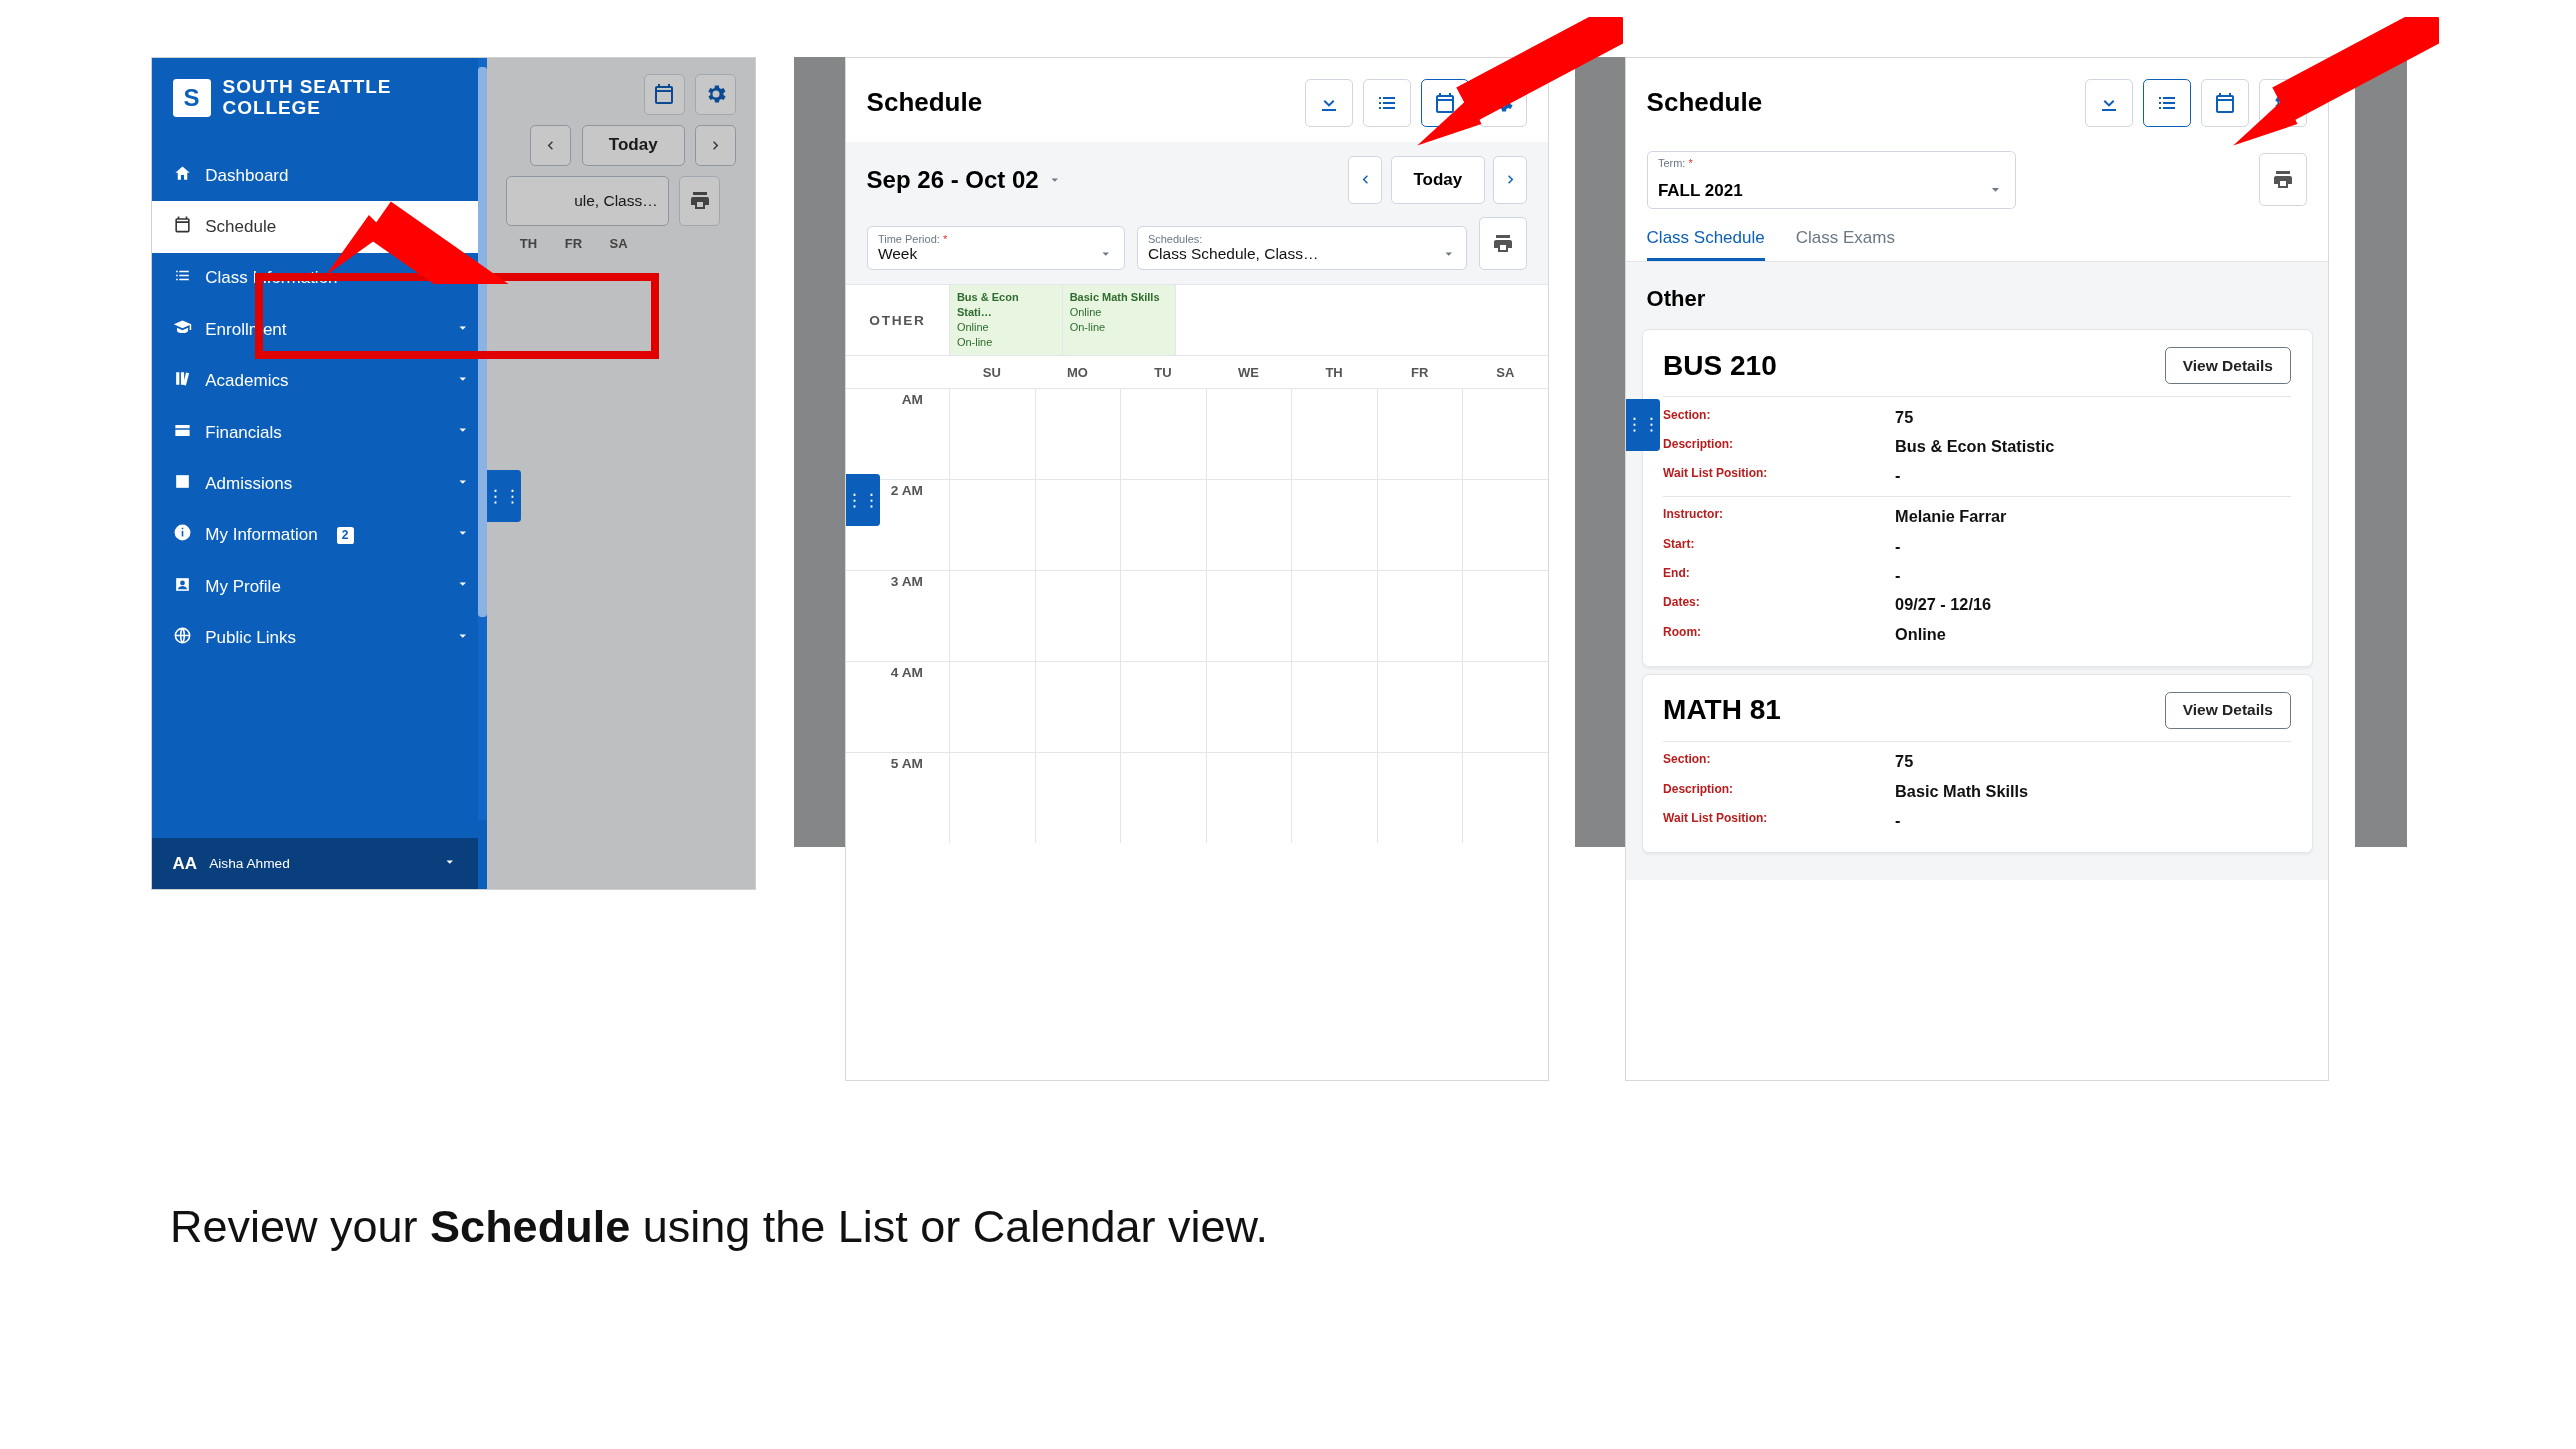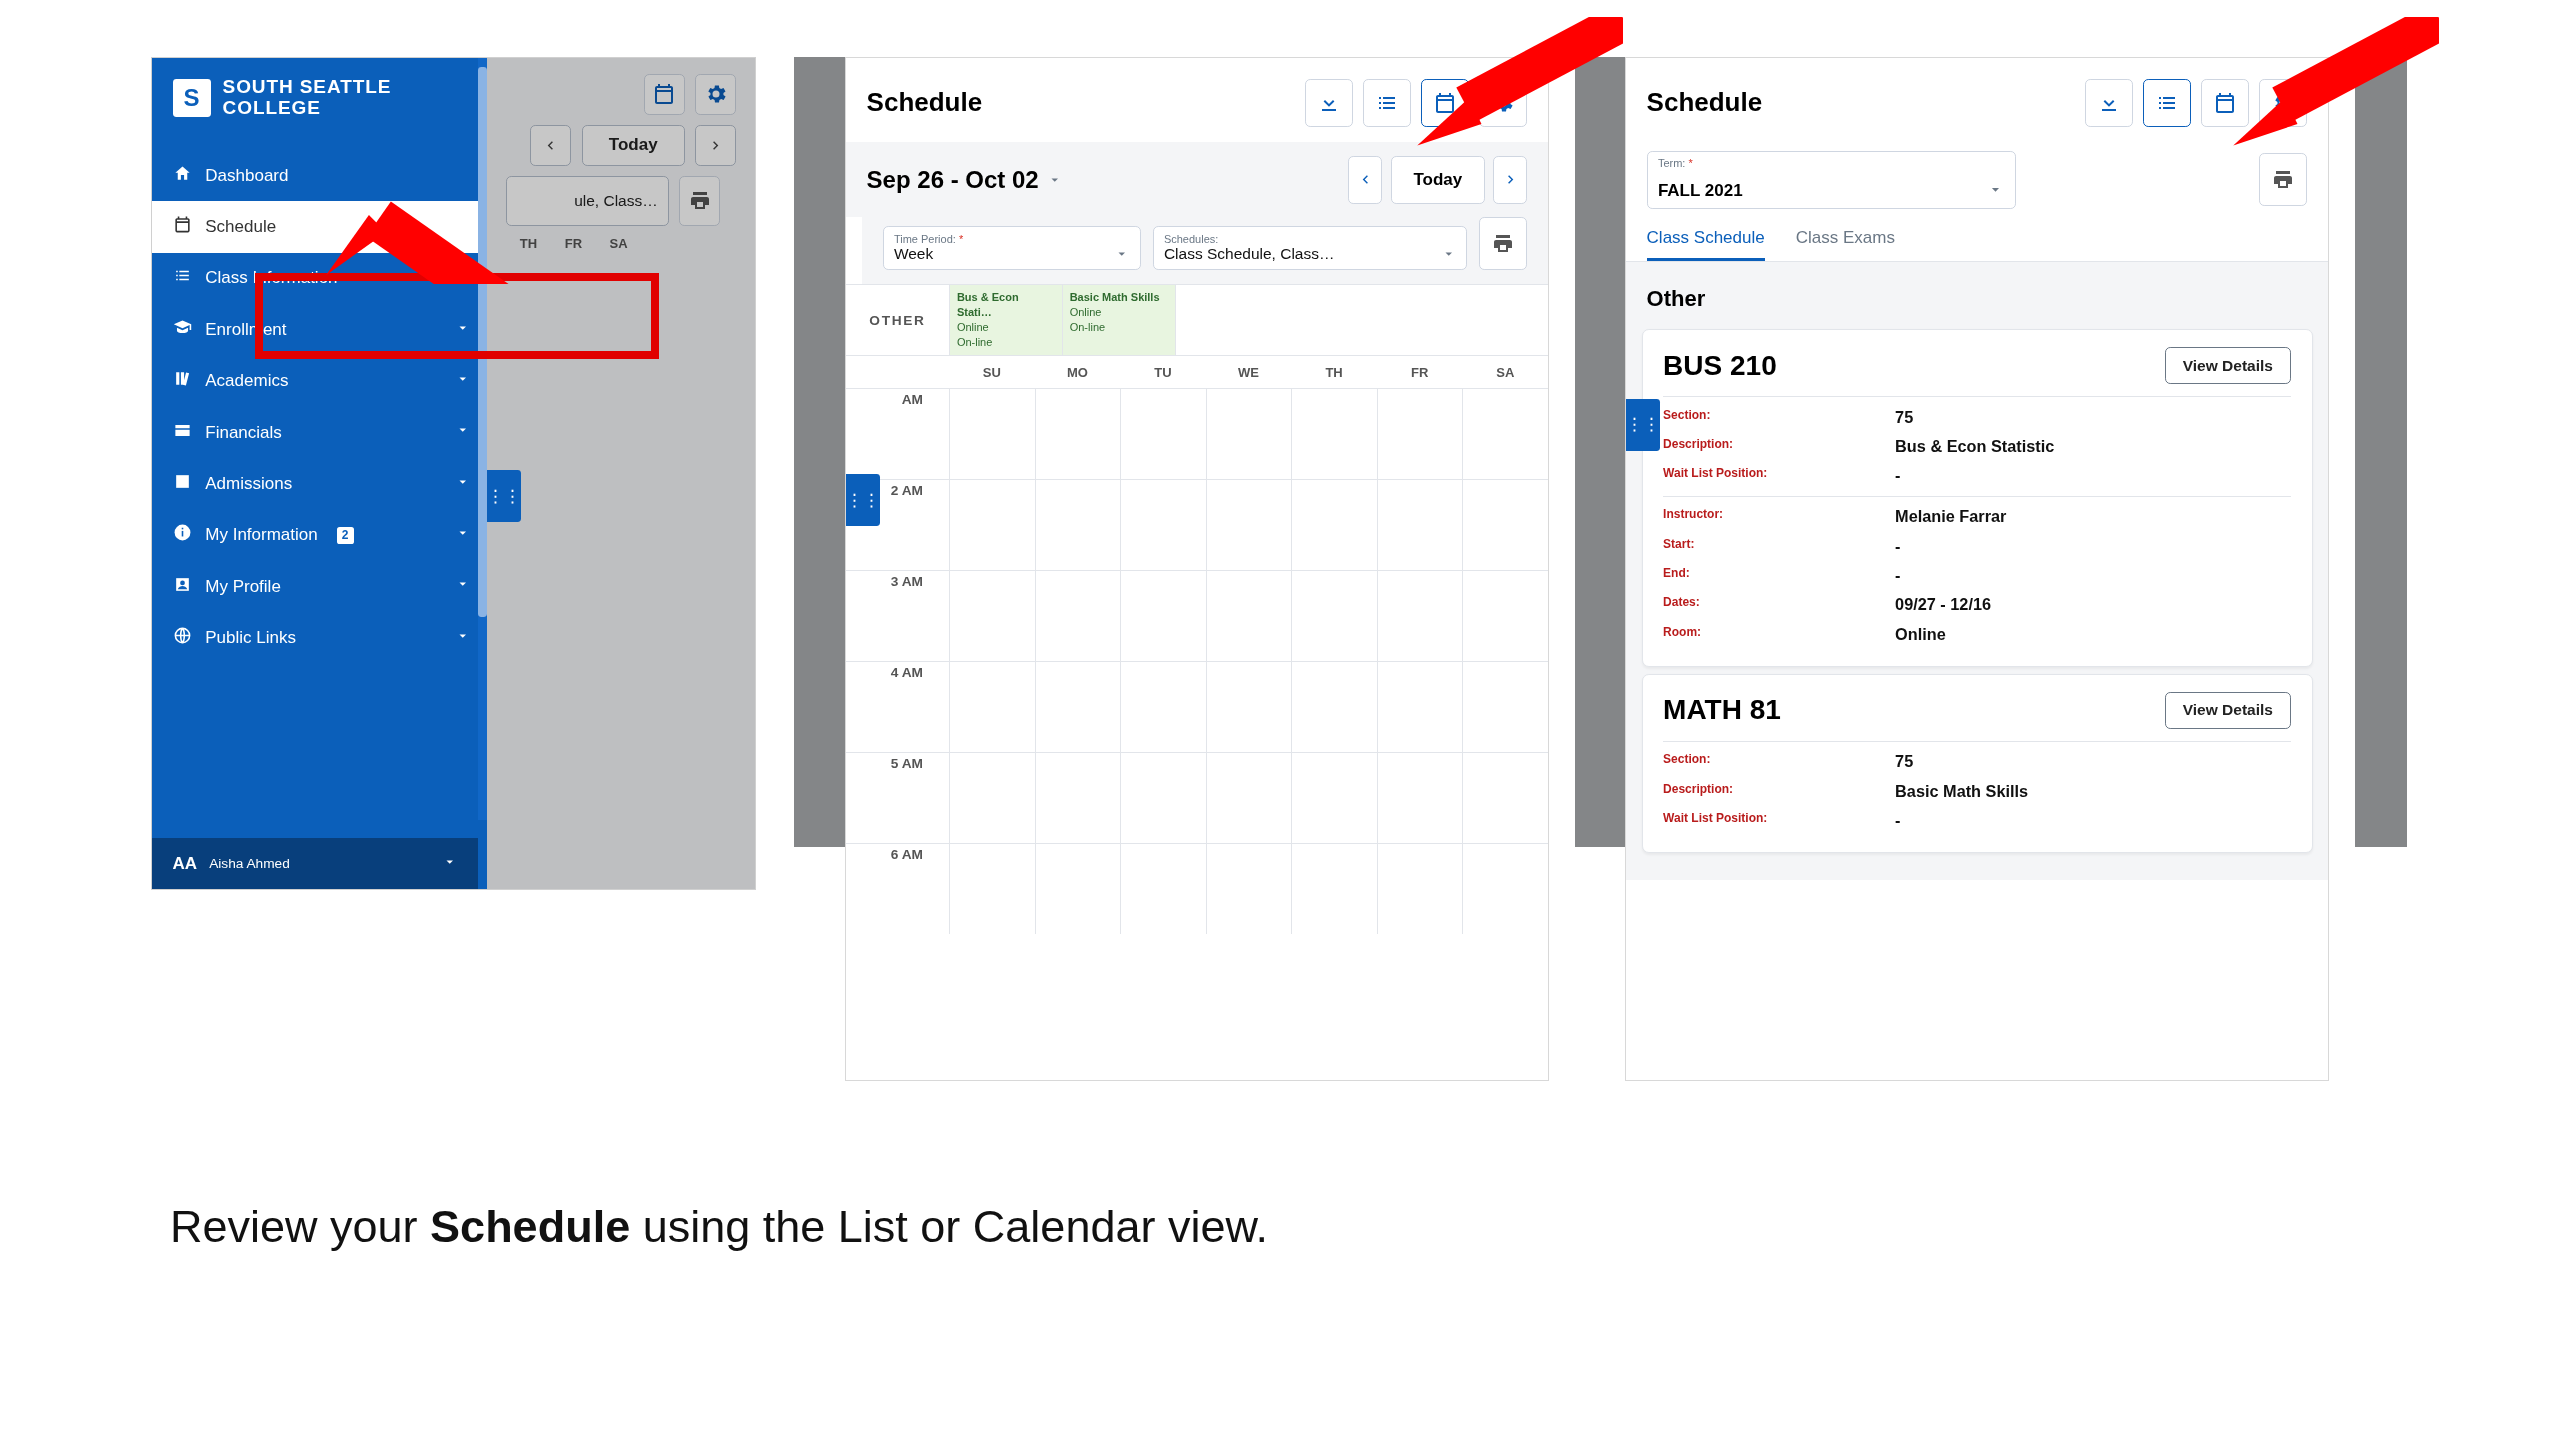--- a/index.html
+++ b/index.html
@@ -45,21 +45,21 @@
   
   .shot2 { left: 845px; top: 57px; width: 704px; height: 1024px; background:#fff; border:0.9px solid #d8d8d8; }
   .sched-head { display:flex; align-items:center; justify-content:space-between; padding:20.6px 20.6px 15.5px; }
   .sched-head h2 { font-size:26px; font-weight:800; }
   .sched-head .btns { display:flex; gap:10.3px; }
   .datebar { background:#f4f5f7; padding:13.7px 20.6px; display:flex; align-items:center; justify-content:space-between; }
   .datebar .range { font-size:24px; font-weight:800; display:flex; align-items:center; gap:8.6px; }
   .datebar .pager { display:flex; gap:8.6px; align-items:center; }
   .datebar .pager .arrow { width:34px; height:48px; border:0.9px solid #cfd6e1; border-radius:5.2px; display:flex; align-items:center; justify-content:center; background:#fff; color:#0b5fba; }
   .datebar .pager .today { width:94px; height:48px; border:0.9px solid #cfd6e1; border-radius:5.2px; display:flex; align-items:center; justify-content:center; background:#fff; font-weight:700; font-size:17px; }
-  .filtersrow { background:#f4f5f7; padding:0 20.6px 13.7px; display:flex; gap:12px; align-items:flex-end;margin-left:16px; }
+  .filtersrow { background:#f4f5f7; padding:0 20.6px 13.7px; display:flex; gap:12px; align-items:flex-end; }
   .filtersrow .box { border:0.9px solid #cfd6e1; border-radius:5.2px; background:#fff; padding:5.2px 10.3px 6.9px; display:flex; flex-direction:column; justify-content:center; }
   .filtersrow .box .lbl { font-size:11px; color:#6a7785; }
   .filtersrow .box .req { color:#d93025; }
   .filtersrow .box .val { font-size:15.5px; font-weight:400; color:#111; display:flex; align-items:center; justify-content:space-between; gap:6.9px;}
   .otherrow { display:flex; border-top:0.9px solid #e2e5ea; border-bottom:0.9px solid #e2e5ea; }
   .otherrow .label { width:103px; display:flex; align-items:center; justify-content:center; font-size:13.7px; font-weight:700; color:#555; letter-spacing:1.7px; }
   .otherrow .cell { flex:1; border-left:0.9px solid #e2e5ea; padding:5.2px 6.9px; background:#e8f5e0; font-size:11px; line-height:1.35; color:#2f6b2f; }
   .dayheader { display:flex; padding:8.6px 0 8.6px 103px; }
   .dayheader span { flex:1; text-align:center; font-size:13px; font-weight:700; color:#555; }
   .grid { position:relative; }
@@ -488,32 +488,20 @@
         <div class="cells">
           <div></div>
           <div></div>
           <div></div>
           <div></div>
           <div></div>
           <div></div>
           <div></div>
         </div>
       </div>
-      <div class="hour">
-        <div class="lbl">6 AM</div>
-        <div class="cells">
-          <div></div>
-          <div></div>
-          <div></div>
-          <div></div>
-          <div></div>
-          <div></div>
-          <div></div>
-        </div>
-      </div>
     </div>
 </div>
 
 <div class="panel shot3">
   <div class="sched-head">
     <h2>Schedule</h2>
     <div class="btns">
       <div class="icon-btn">
           <svg viewBox="0 0 24 24">
             <use href="#i-download"></use>

